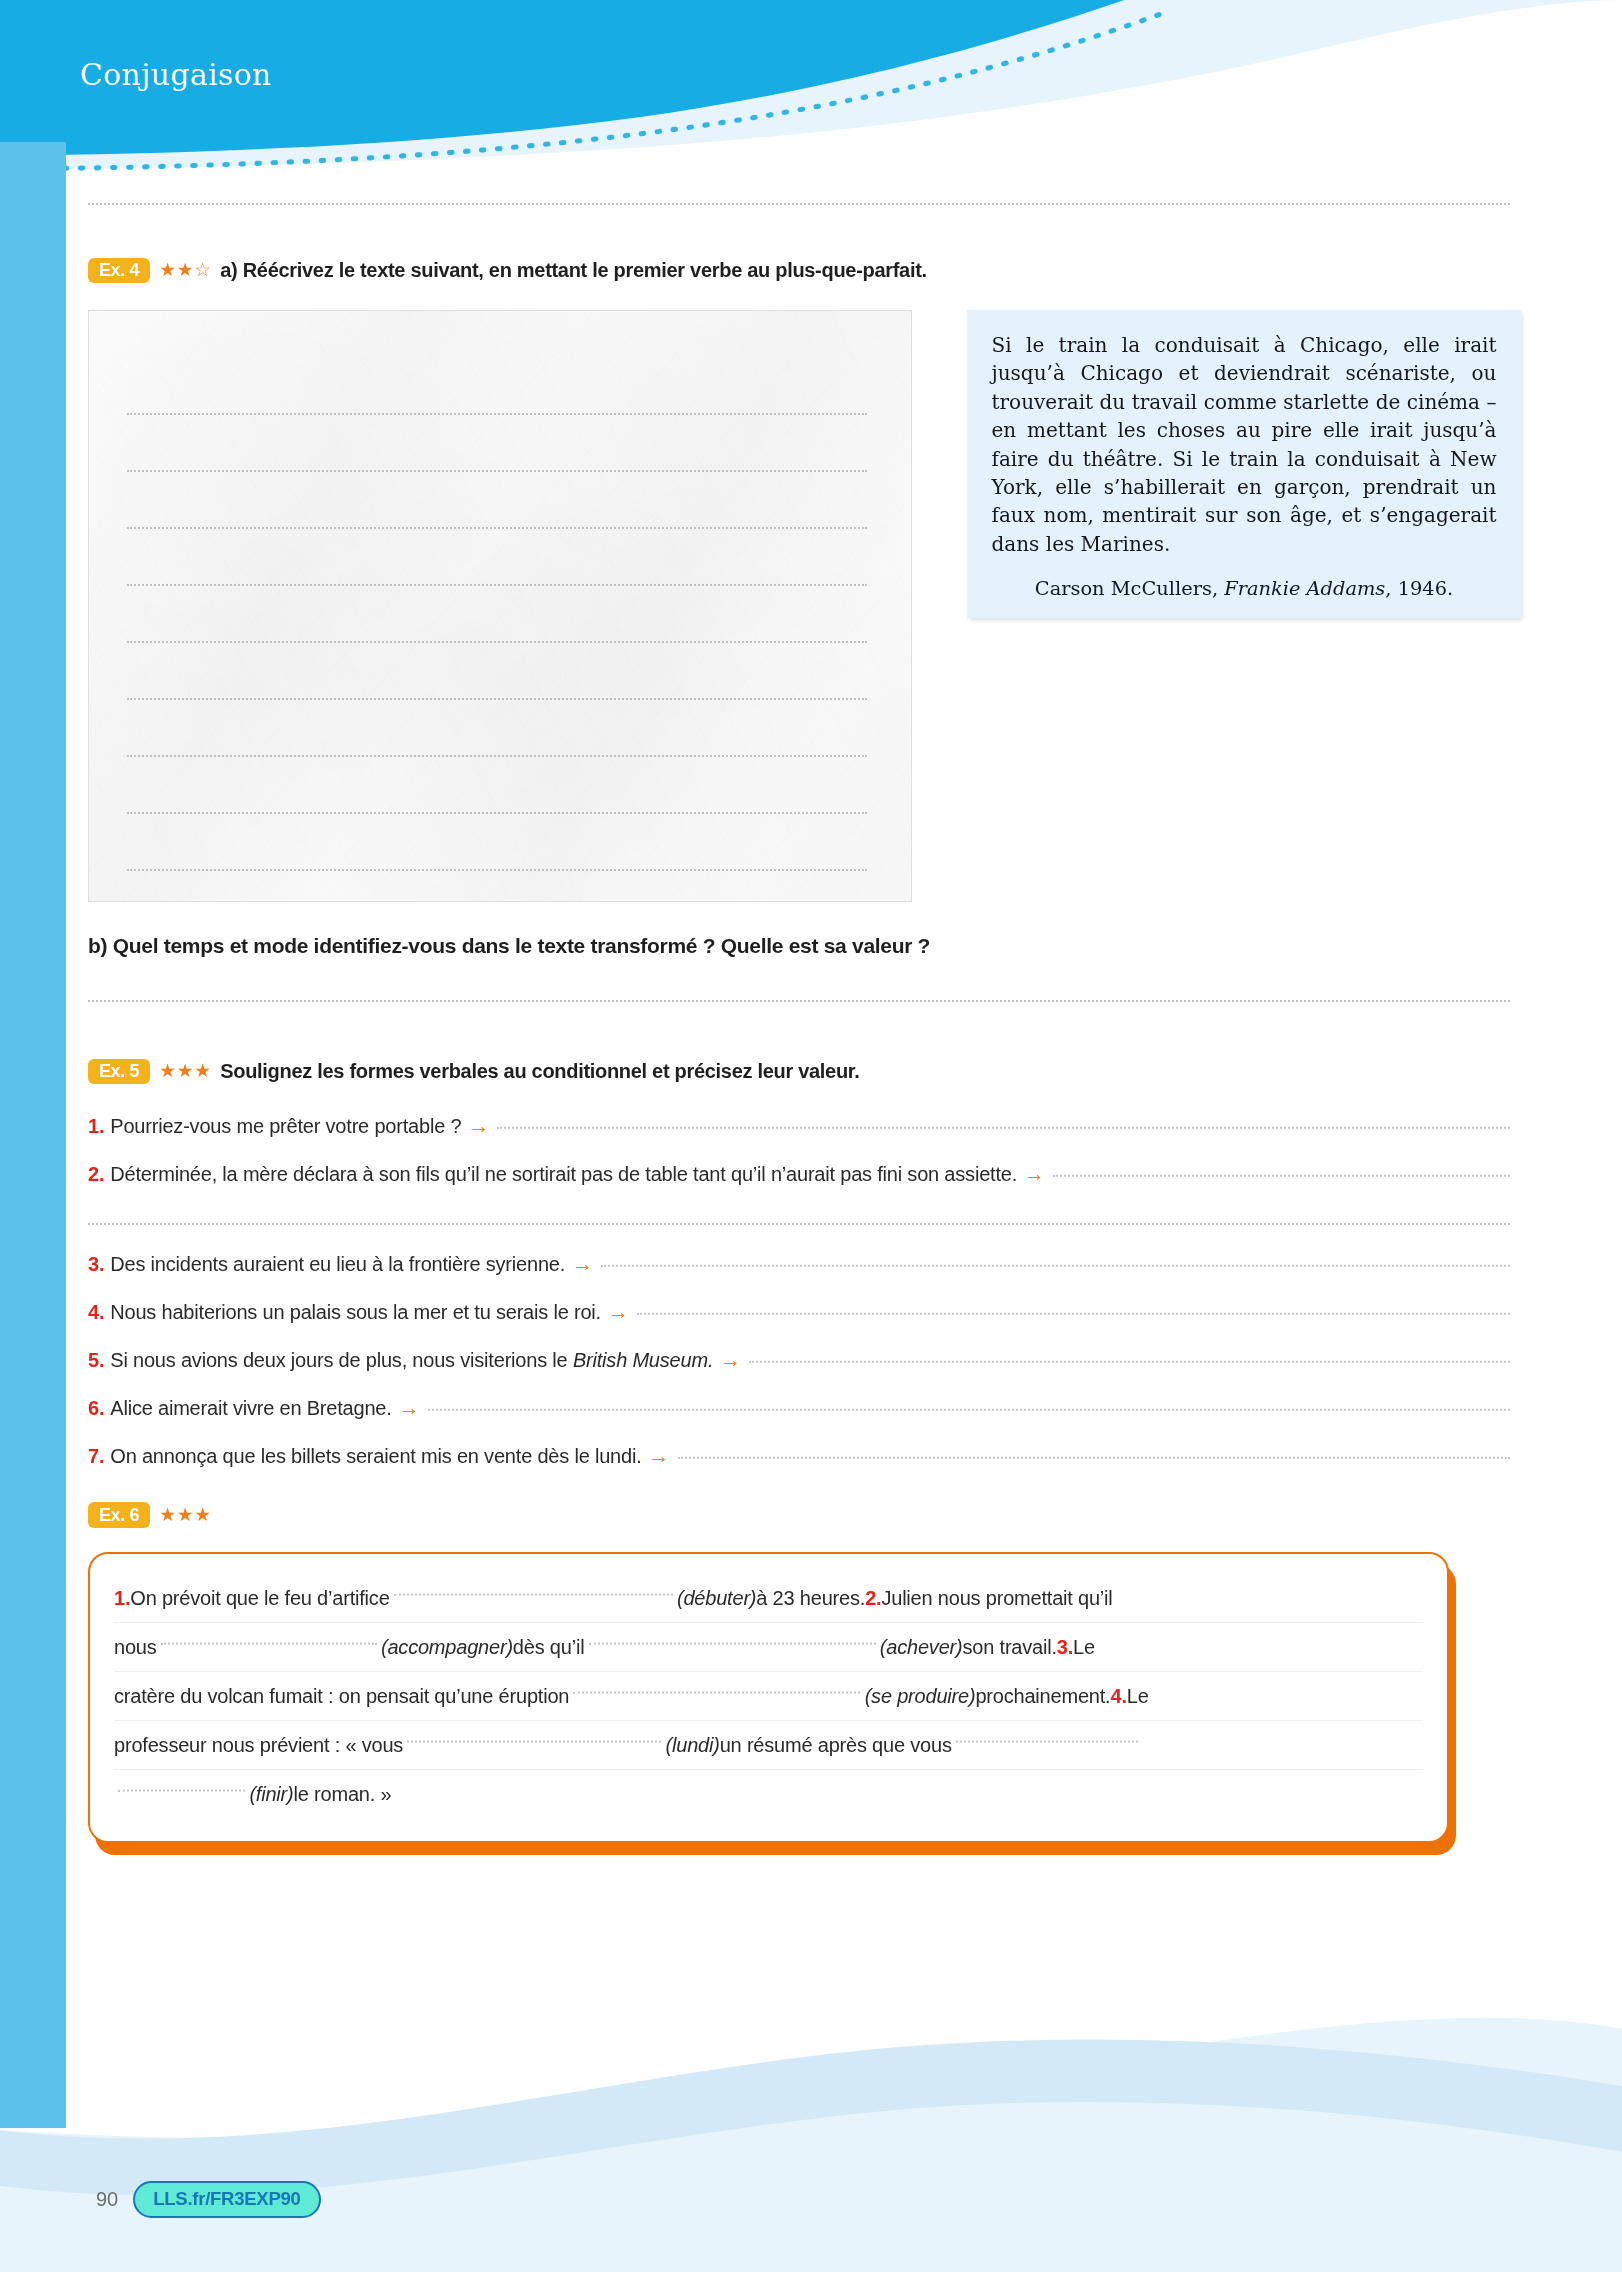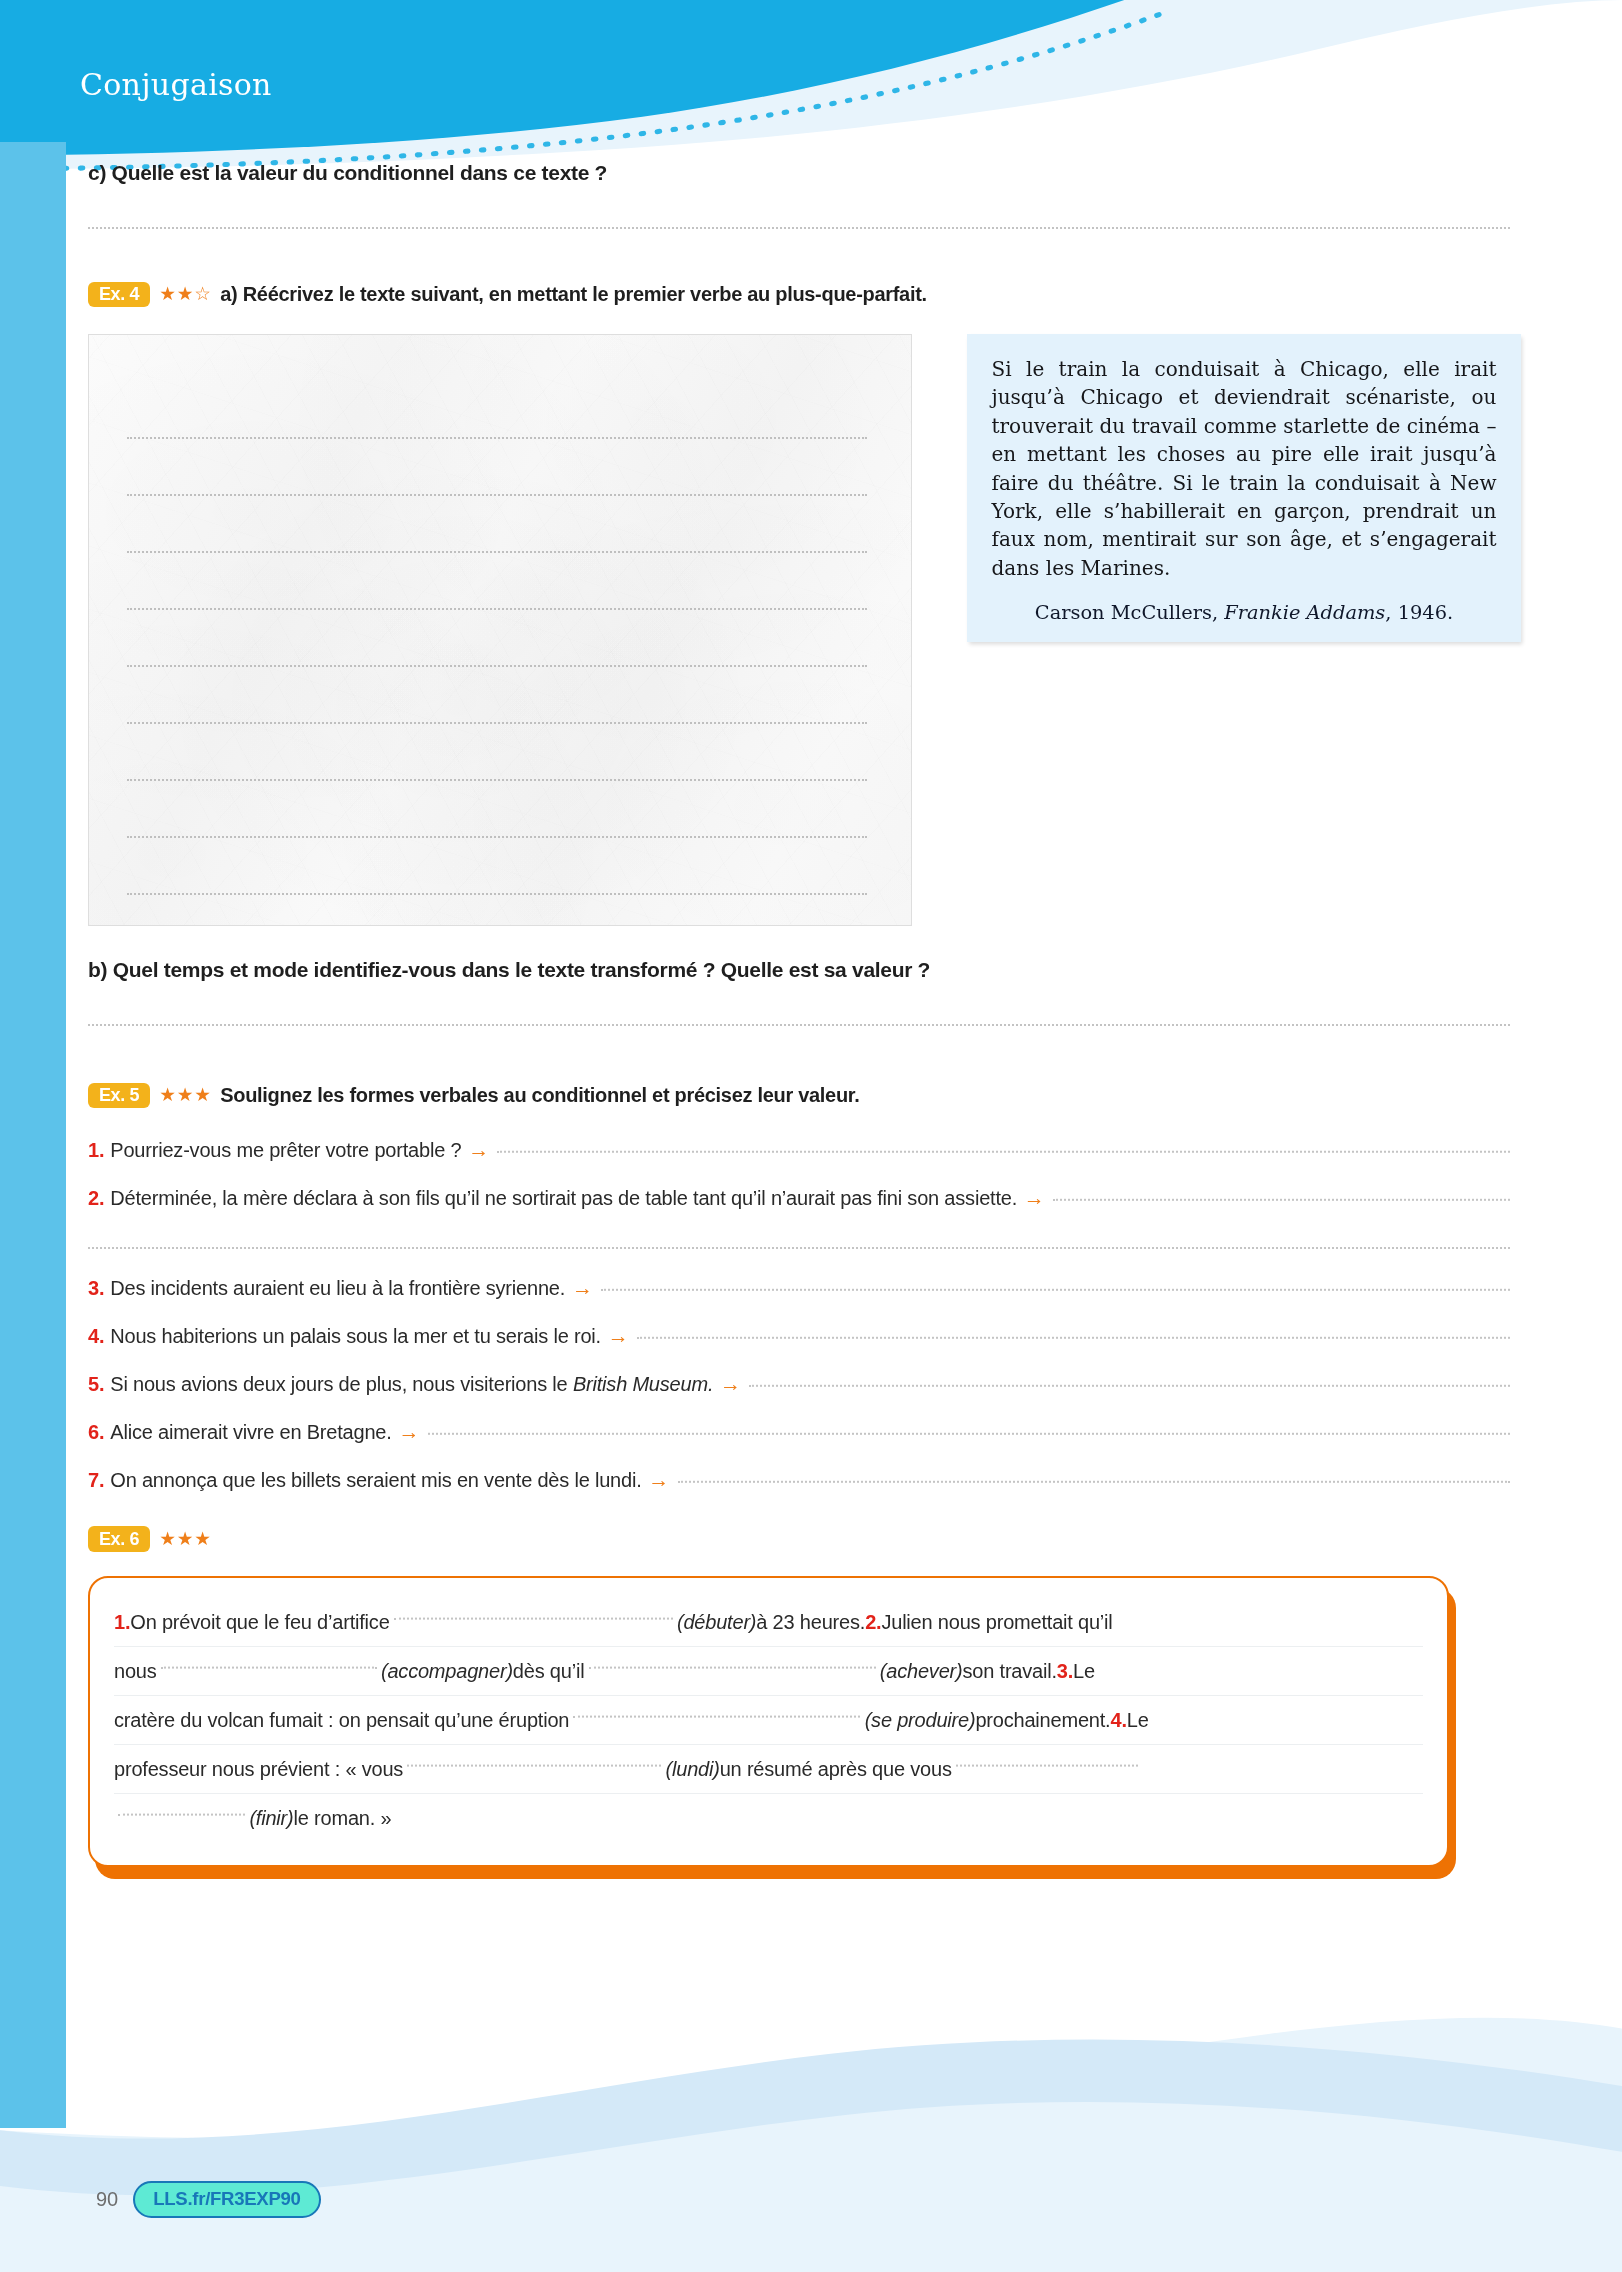--- a/index.html
+++ b/index.html
@@ -26,21 +26,21 @@
     position: absolute;
     left: 0; top: 142px;
     width: 66px; height: 1986px;
     background: #5cc2ea;
     z-index: 2;
   }
 
   
   .header-wrap {
     position: absolute;
-    left: 0; top: 10px;
+    left: 0; top: 0;
     width: 1360px; height: 161px;
     z-index: 3;
   }
   .header-title {
     position: absolute;
     left: 80px; top: 57px;
     color: #ffffff;
     font-size: 30px;
     font-family: "DejaVu Serif", serif;
     font-weight: 400;
@@ -286,21 +286,20 @@
 </div>
 
 <div class="left-strip"></div>
 
 <div class="header-wrap">
   <div class="header-title">Conjugaison</div>
 </div>
 
 <div class="content">
 
-  <div class="q-head" style="margin-left:22px;">c) Quelle est la valeur du conditionnel dans ce texte ?</div>
   <div class="dotline" style="margin:41px 0 0 22px; width:1422px;"></div>
 
   <div class="ex-row" style="margin:53px 0 0 22px;">
     <span class="ex-badge">Ex. 4</span>
     <span class="stars">
       <span>★</span>
       <span>★</span>
       <span class="star-empty">☆</span>
     </span>
     <span class="ex-text">a) Réécrivez le texte suivant, en mettant le premier verbe au plus-que-parfait.</span>

